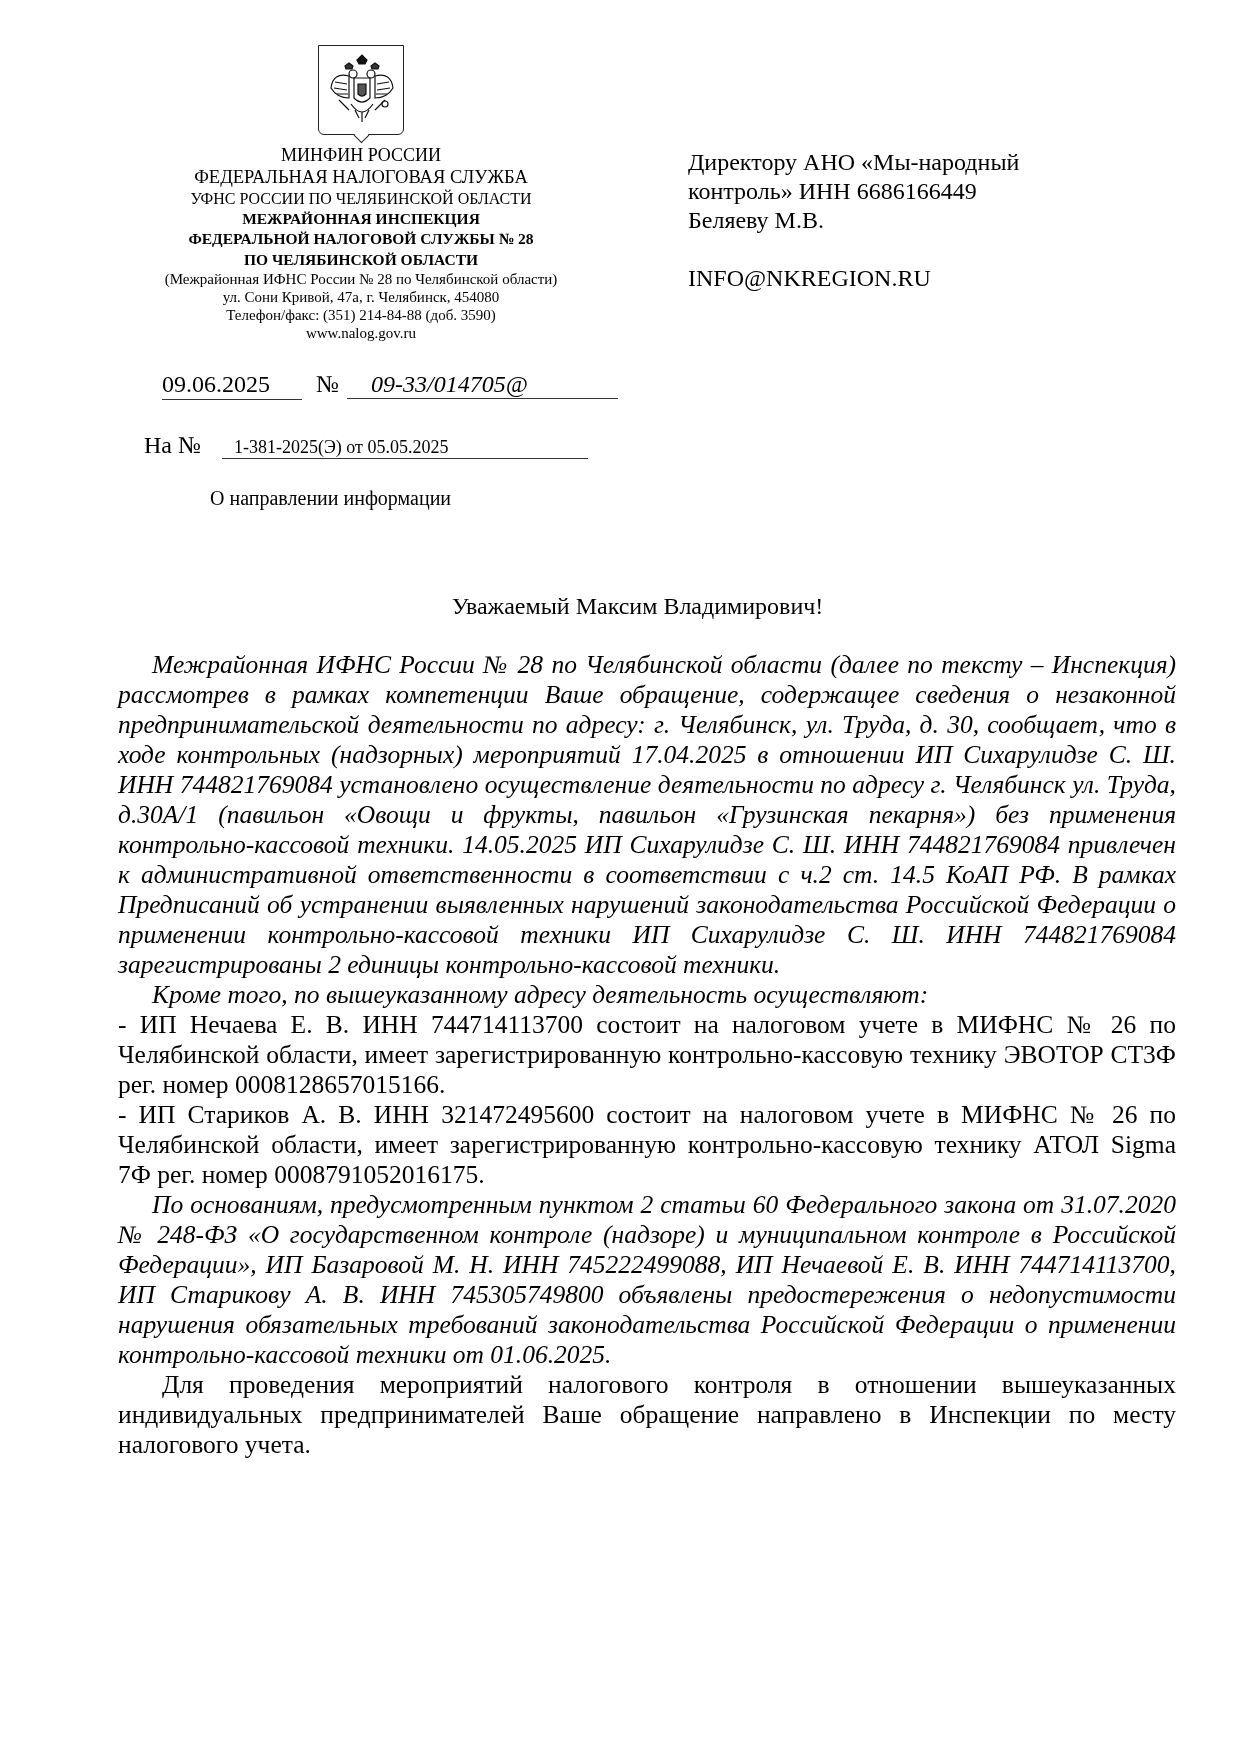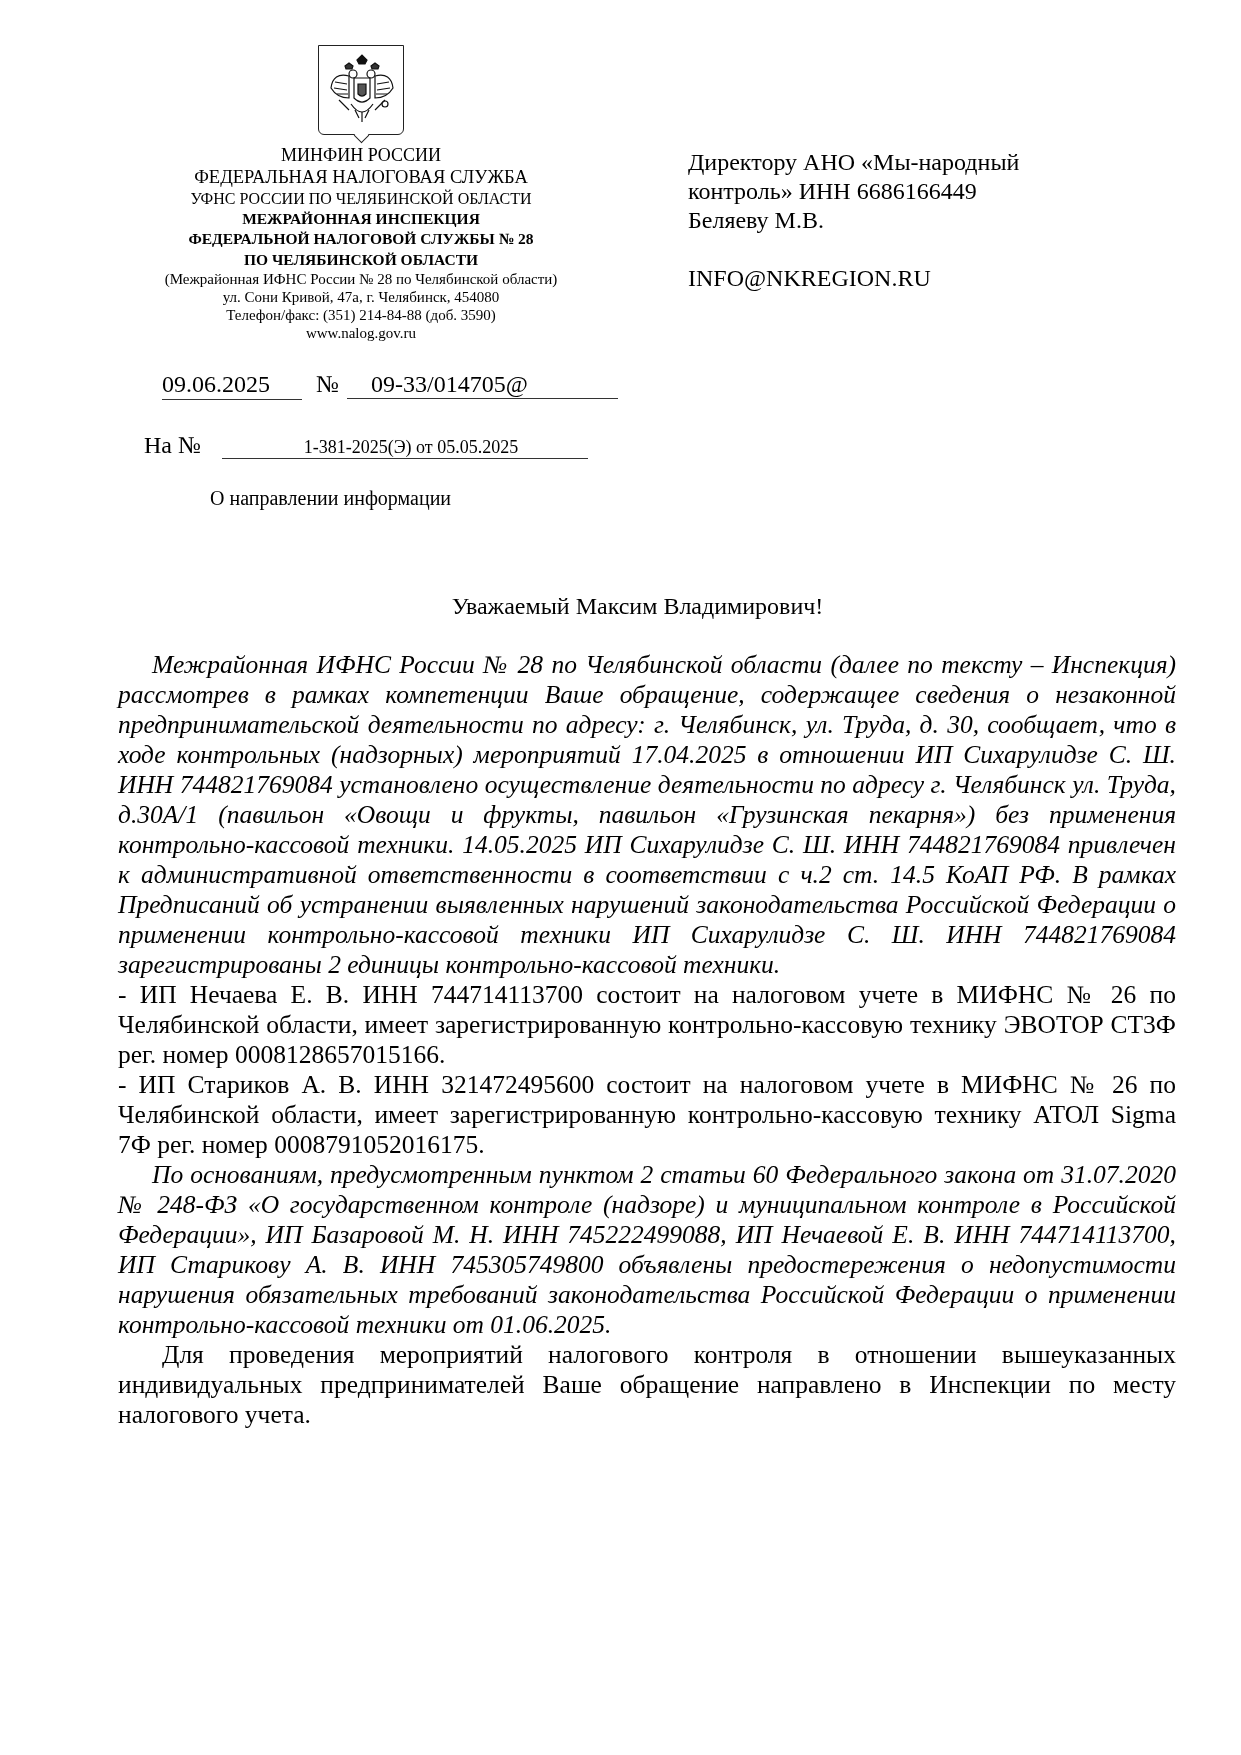--- a/index.html
+++ b/index.html
@@ -24,23 +24,23 @@
   .sender .l1 { font-size: 18px; margin-bottom: 4px; }
   .sender .l2 { font-size: 18.5px; margin-bottom: 4px; }
   .sender .l3 { font-size: 16px; margin-bottom: 4px; }
   .sender .b { font-size: 15.5px; font-weight: bold; margin-bottom: 5px; }
   .sender .s { font-size: 15px; margin-bottom: 3px; }
   
   .regline { font-size: 24px; margin-left: 30px; }
   .uline { border-bottom: 1.3px solid #333; }
   .date-field { left: 132px; top: 371px; width: 140px; height: 28px; }
   .no-sign { left: 286px; top: 371px; }
-  .num-field { left: 317px; top: 371px; width: 271px; height: 28px; padding-left: 24px; box-sizing: border-box; }
+  .num-field { left: 317px; top: 371px; width: 271px; height: 28px; padding-left: 24px; box-sizing: border-box; font-style: italic; }
   .reply-label { left: 144px; top: 432px; font-size: 24px; text-align: right; }
-  .reply-field { left: 222px; top: 437px; width: 366px; height: 22px; padding-left: 12px; box-sizing: border-box; font-size: 18px; text-align: center; }
+  .reply-field { left: 222px; top: 437px; width: 366px; height: 22px; padding-left: 12px; box-sizing: border-box; font-size: 18px; }
   .subject { left: 210px; top: 487px; font-size: 20px; }
   
   .recipient { left: 688px; top: 148px; width: 420px; font-size: 24px; line-height: 29px; }
   .recipient .email { margin-top: 29px; }
   
   .greeting { left: 12px; width: 1241px; top: 593px; text-align: center; font-size: 24px; padding-left: 10px; box-sizing: border-box; }
   
   .body-text {
     left: 118px; top: 650px; width: 1058px;
     font-size: 25.5px; line-height: 30px; text-align: justify;
@@ -105,17 +105,18 @@
   <div>Директору АНО «Мы-народный</div>
   <div>контроль» ИНН 6686166449</div>
   <div>Беляеву М.В.</div>
   <div class="email">INFO@NKREGION.RU</div>
 </div>
 
 <div class="abs greeting">Уважаемый Максим Владимирович!</div>
 
 <div class="abs body-text">
   <p class="indent">Межрайонная ИФНС России № 28 по Челябинской области (далее по тексту – Инспекция) рассмотрев в рамках компетенции Ваше обращение, содержащее сведения о незаконной предпринимательской деятельности по адресу: г. Челябинск, ул. Труда, д. 30, сообщает, что в ходе контрольных (надзорных) мероприятий 17.04.2025 в отношении ИП Сихарулидзе С. Ш. ИНН 744821769084 установлено осуществление деятельности по адресу г. Челябинск ул. Труда, д.30А/1 (павильон «Овощи и фрукты, павильон «Грузинская пекарня») без применения контрольно-кассовой техники. 14.05.2025 ИП Сихарулидзе С. Ш. ИНН 744821769084 привлечен к административной ответственности в соответствии с ч.2 ст. 14.5 КоАП РФ. В рамках Предписаний об устранении выявленных нарушений законодательства Российской Федерации о применении контрольно-кассовой техники ИП Сихарулидзе С. Ш. ИНН 744821769084 зарегистрированы 2 единицы контрольно-кассовой техники.</p>
+  <p class="indent">Кроме того, по вышеуказанному адресу деятельность осуществляют:</p>
   <p>- ИП Нечаева Е. В. ИНН 744714113700 состоит на налоговом учете в МИФНС № 26 по Челябинской области, имеет зарегистрированную контрольно-кассовую технику ЭВОТОР СТ3Ф рег. номер 0008128657015166.</p>
   <p>- ИП Стариков А. В. ИНН 321472495600 состоит на налоговом учете в МИФНС № 26 по Челябинской области, имеет зарегистрированную контрольно-кассовую технику АТОЛ Sigma 7Ф рег. номер 0008791052016175.</p>
   <p class="indent">По основаниям, предусмотренным пунктом 2 статьи 60 Федерального закона от 31.07.2020 № 248-ФЗ «О государственном контроле (надзоре) и муниципальном контроле в Российской Федерации», ИП Базаровой М. Н. ИНН 745222499088, ИП Нечаевой Е. В. ИНН 744714113700, ИП Старикову А. В. ИНН 745305749800 объявлены предостережения о недопустимости нарушения обязательных требований законодательства Российской Федерации о применении контрольно-кассовой техники от 01.06.2025.</p>
   <p class="indent2">Для проведения мероприятий налогового контроля в отношении вышеуказанных индивидуальных предпринимателей Ваше обращение направлено в Инспекции по месту налогового учета.</p>
 </div>
 
 </body></html>

